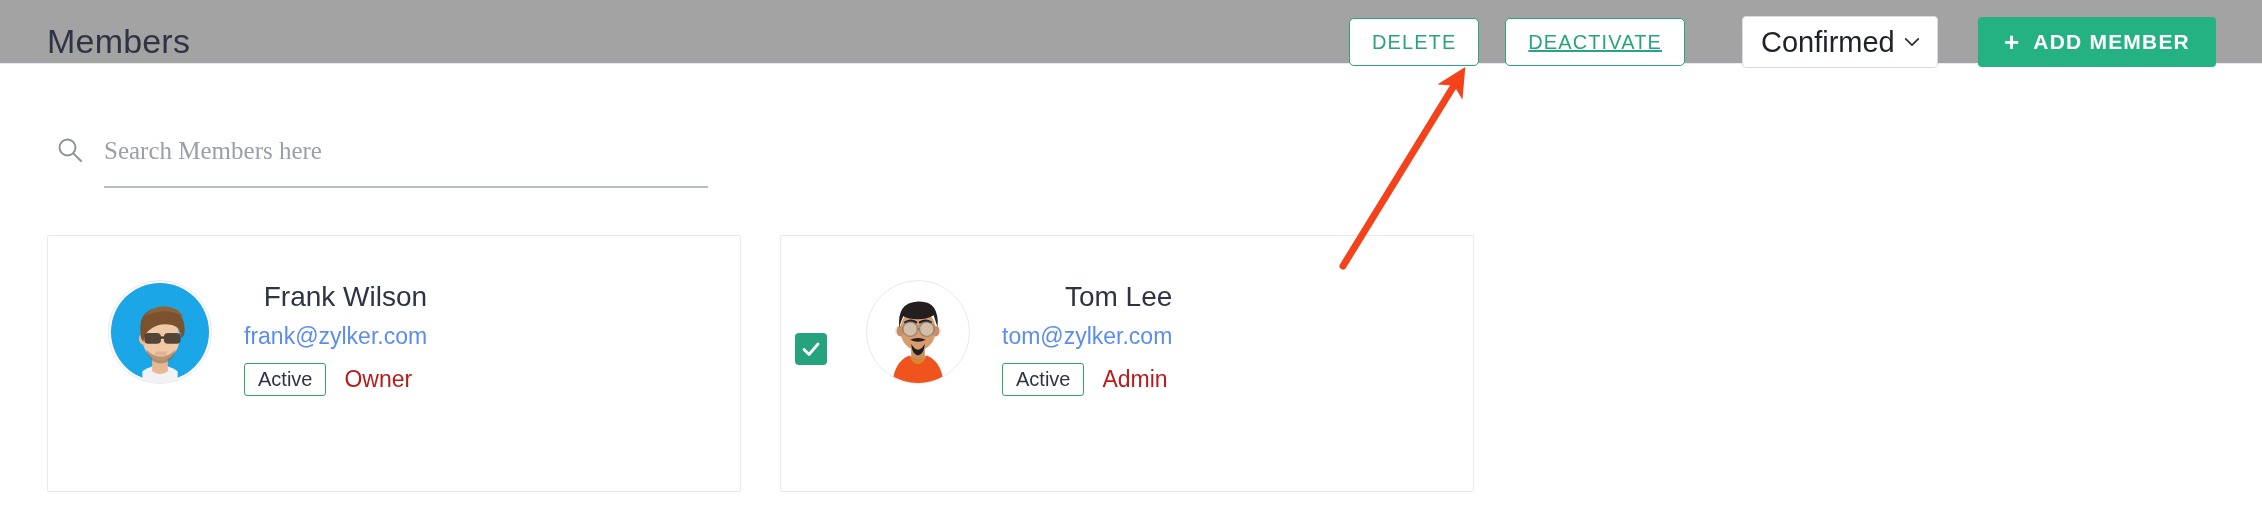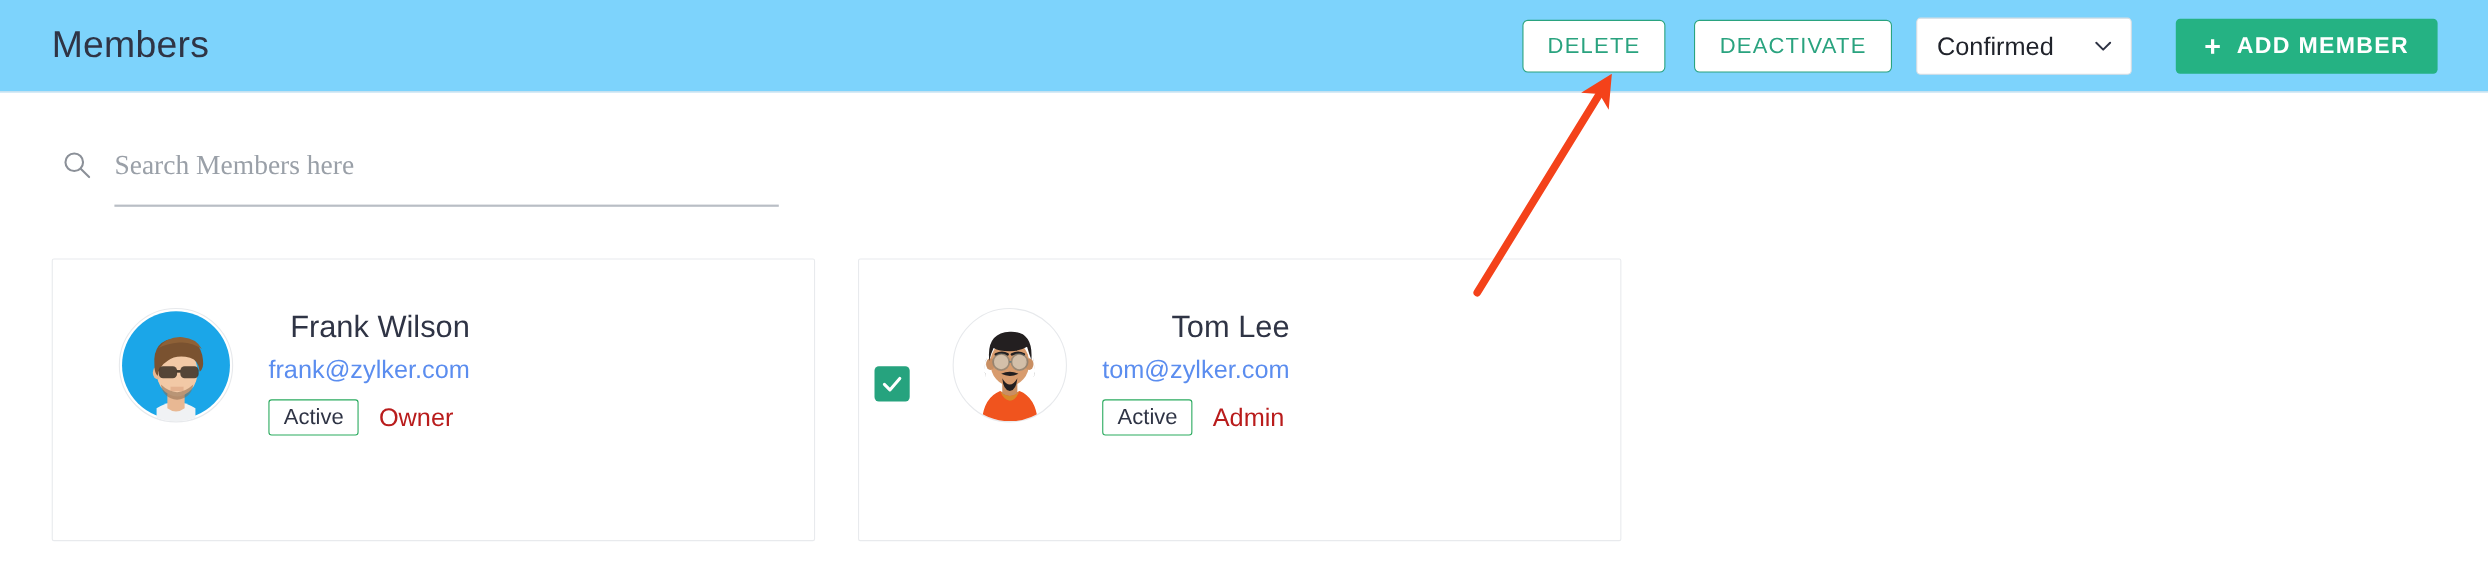--- a/index.html
+++ b/index.html
@@ -6,22 +6,22 @@
   html, body {
     width: 2262px; height: 526px;
     background: #ffffff;
     font-family: "Liberation Sans", sans-serif;
     overflow: hidden;
   }
   .app { position: relative; width: 2262px; height: 526px; background:#fff; }
 
   
   .header {
-    position: absolute; left: 0; top: 0; width: 2262px; height: 84px;
-    background: #7dd3fc;
+    position: absolute; left: 0; top: 0; width: 2262px; height: 64px;
+    background: #a3a3a3;
     border-bottom: 1px solid #e6e9ed;
   }
   .page-title {
     position: absolute; left: 47px; top: 22px;
     font-size: 34px; font-weight: 400; color: #2f3445;
     letter-spacing: 0.2px;
   }
   .header-actions {
     position: absolute; right: 46px; top: 0; height: 84px;
     display: flex; align-items: center; gap: 0;
@@ -32,34 +32,34 @@
     border: 1.5px solid #2aa37f;
     border-radius: 5px;
     color: #2aa37f;
     font-size: 20px; font-weight: 400; letter-spacing: 1.1px;
     font-family: "Liberation Sans", sans-serif;
     cursor: pointer;
     display: flex; align-items: center; justify-content: center;
     white-space: nowrap;
   }
   #delete-btn { margin-right: 26px; }
-  #deactivate-btn { margin-right: 22px; }
+  #deactivate-btn { margin-right: 57px; text-decoration: underline; }
 
   .select-wrap {
     position: relative;
     height: 52px; width: 196px;
     background: #ffffff;
     border: 1px solid #d9dde2;
     border-radius: 4px;
     display: flex; align-items: center;
     margin-right: 40px;
     cursor: pointer;
   }
   .select-value {
-    font-size: 23px; color: #20232b; padding-left: 18px;
+    font-size: 29px; color: #20232b; padding-left: 18px;
     font-weight: 400;
   }
   .chevron-down {
     position: absolute; right: 16px; top: 50%;
     width: 18px; height: 18px; margin-top: -9px;
   }
   .chevron-down svg { display: block; }
 
   .btn-primary {
     height: 50px; padding: 0 26px;

